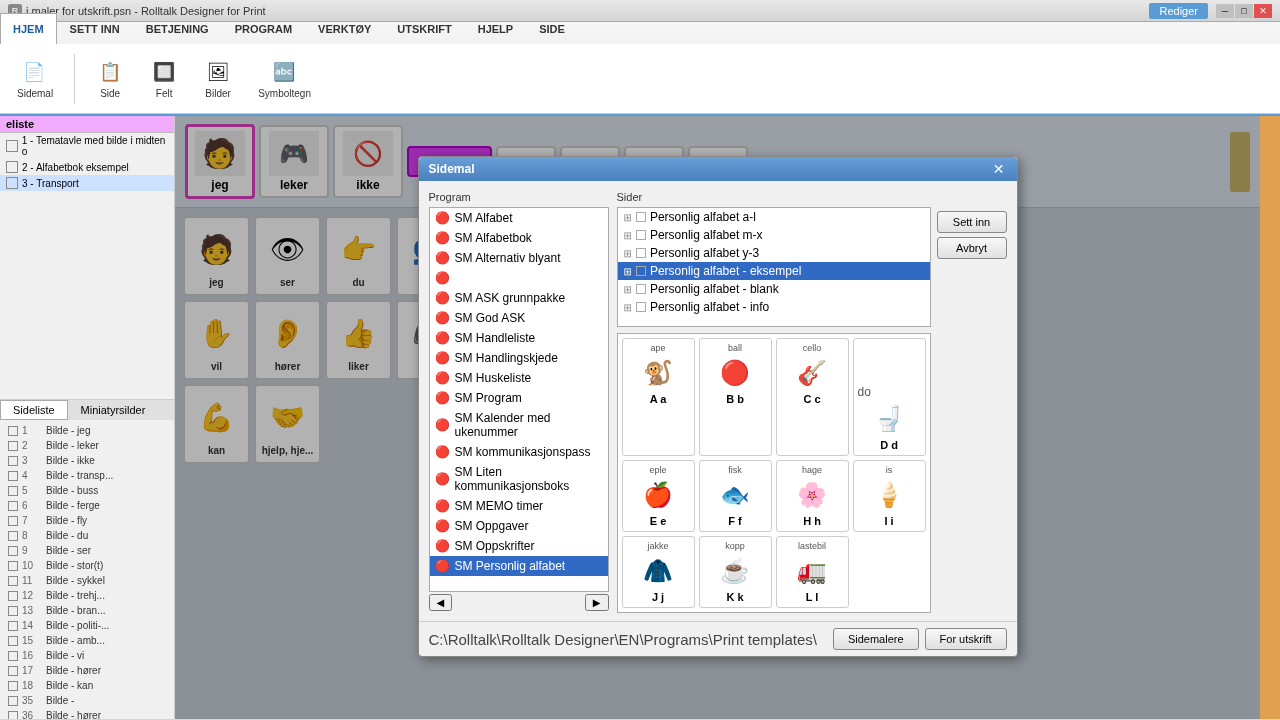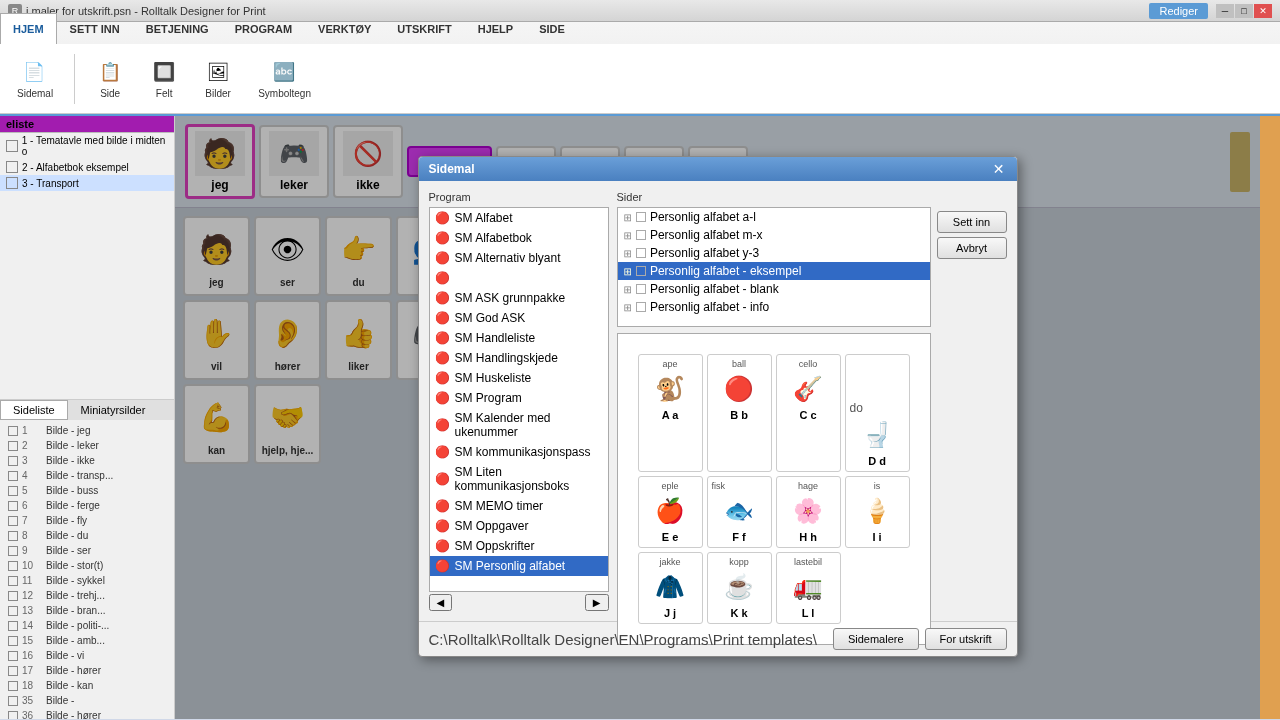--- a/index.html
+++ b/index.html
@@ -84,21 +84,21 @@
 
     
     .left-panel {
       width: 175px;
       background: #f0f0f0;
       border-right: 1px solid #ccc;
       display: flex;
       flex-direction: column;
     }
     .panel-header {
-      background: #a21caf;
+      background: #f0abfc;
       padding: 2px 6px;
       font-size: 11px;
       border-bottom: 1px solid #bbb;
       font-weight: bold;
     }
     .tree-item {
       padding: 2px 6px;
       font-size: 11px;
       display: flex;
       align-items: center;
@@ -310,21 +310,21 @@
       border-radius: 3px;
       min-width: 70px;
       text-align: center;
     }
 
     
     .picto-grid-modal {
       display: grid;
       grid-template-columns: repeat(4, 1fr);
       gap: 4px;
-      padding: 20px;
+      padding: 4px;
     }
     .picto-modal-cell {
       background: white;
       border: 1px solid #ccc;
       border-radius: 3px;
       display: flex;
       flex-direction: column;
       align-items: center;
       padding: 4px;
       cursor: pointer;
@@ -784,21 +784,21 @@
                         <div style="font-size:12px;color:#555;width:100%;text-align:left;margin-top:42px;">do</div>
                         <div class="picto-modal-icon">🚽</div>
                         <div class="picto-modal-letter">D d</div>
                       </div>
                       <div class="picto-modal-cell">
                         <div style="font-size:9px;color:#555;width:100%;text-align:center;">eple</div>
                         <div class="picto-modal-icon">🍎</div>
                         <div class="picto-modal-letter">E e</div>
                       </div>
                       <div class="picto-modal-cell">
-                        <div style="font-size:9px;color:#555;width:100%;">fisk</div>
+                        <div style="font-size:9px;color:#555;width:100%;text-align:center;">fisk</div>
                         <div class="picto-modal-icon">🐟</div>
                         <div class="picto-modal-letter">F f</div>
                       </div>
                       <div class="picto-modal-cell">
                         <div style="font-size:9px;color:#555;width:100%;text-align:center;">hage</div>
                         <div class="picto-modal-icon">🌸</div>
                         <div class="picto-modal-letter">H h</div>
                       </div>
                       <div class="picto-modal-cell">
                         <div style="font-size:9px;color:#555;width:100%;text-align:center;">is</div>

